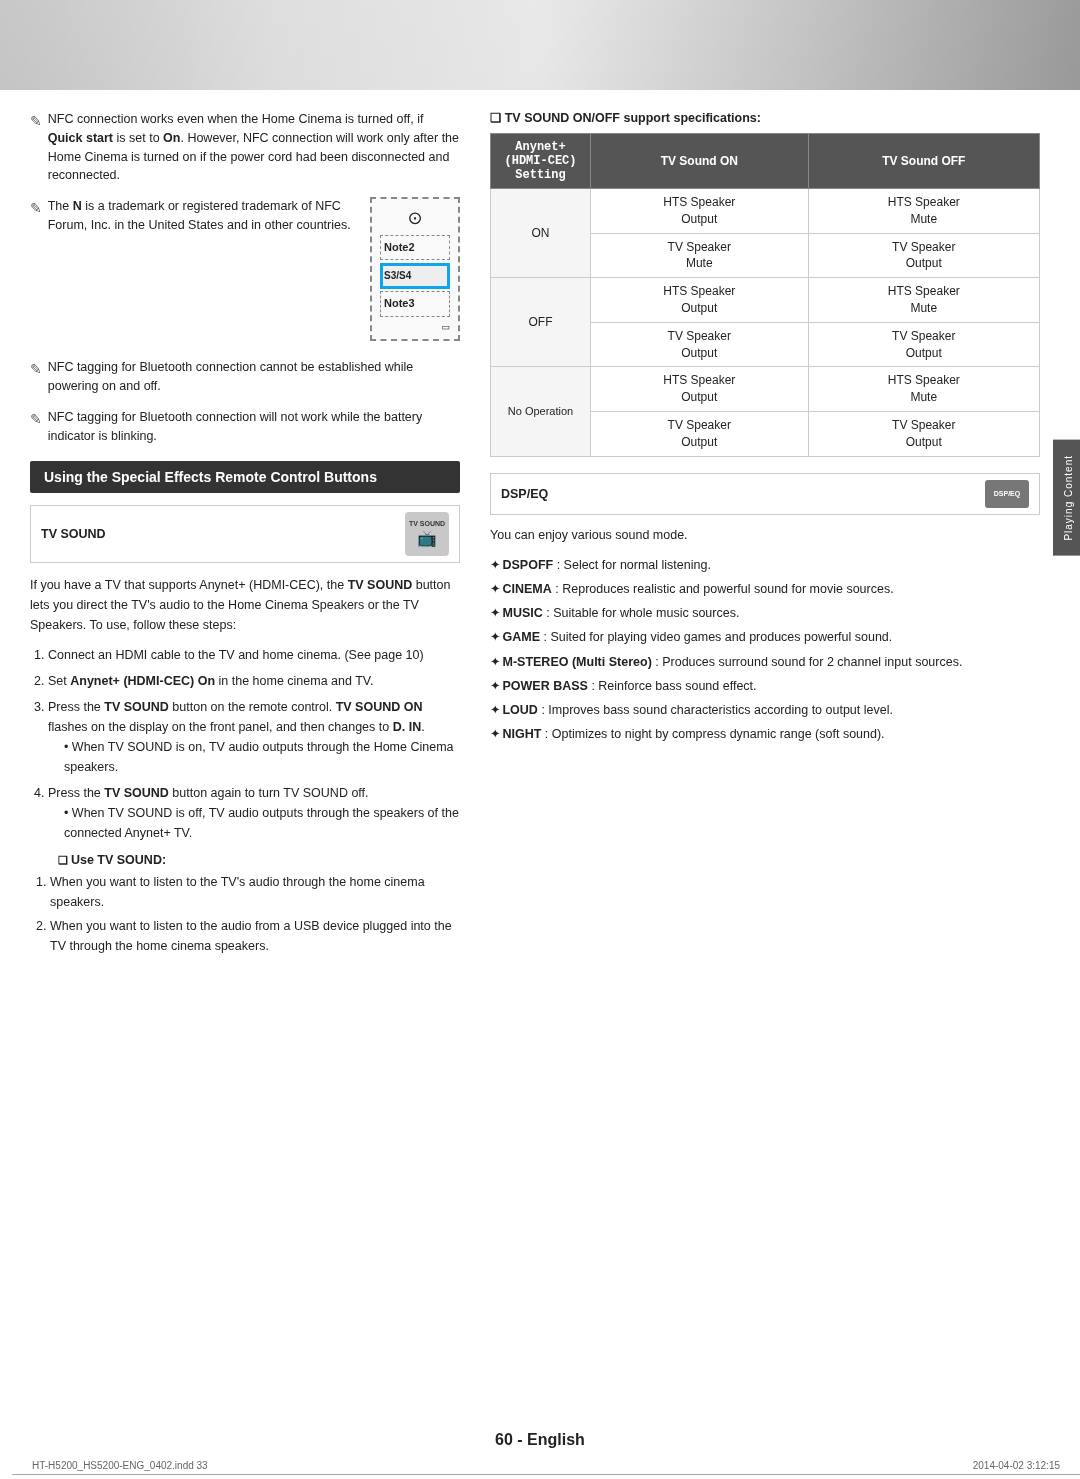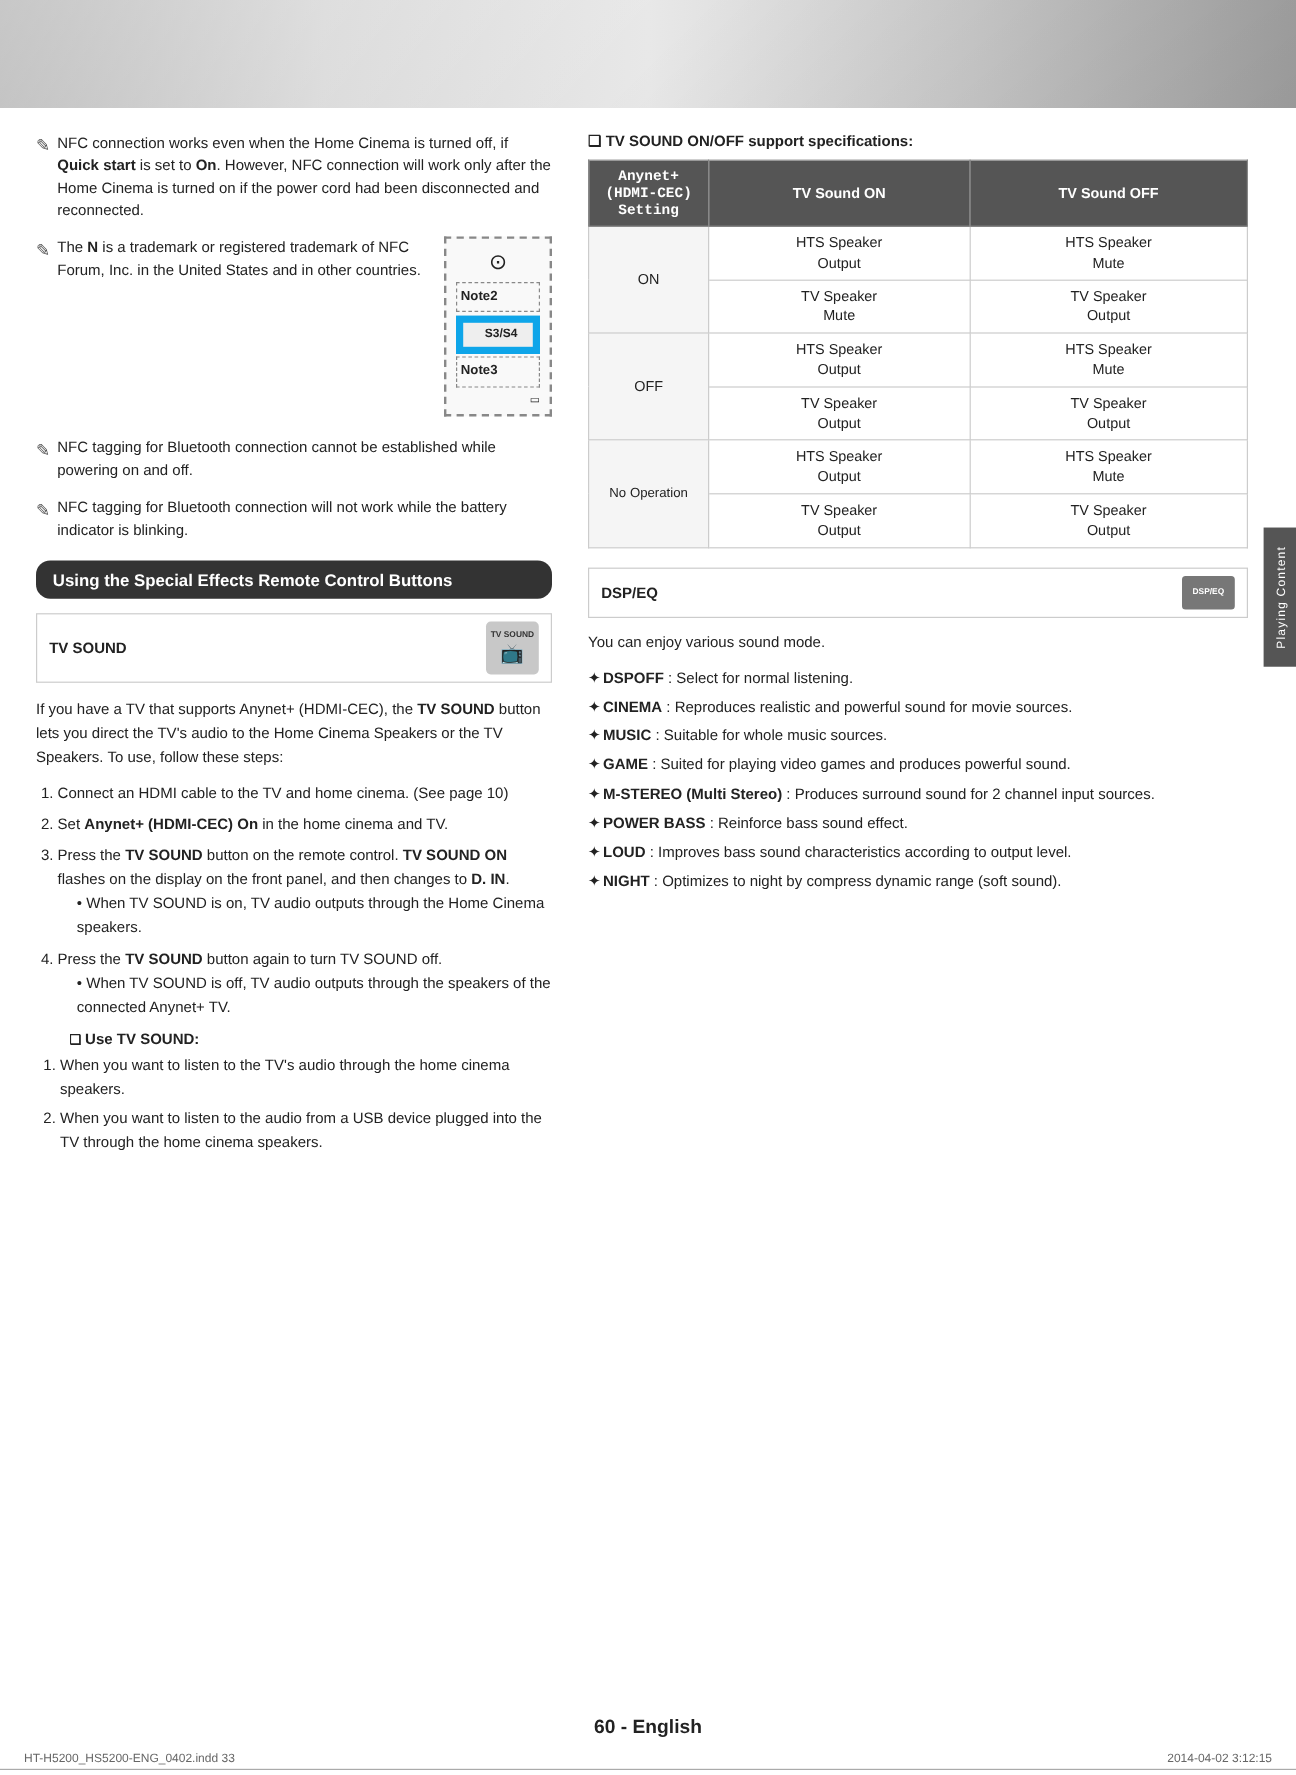--- a/index.html
+++ b/index.html
@@ -86,21 +86,21 @@
     }
 
     
     .section-heading {
       background: #333;
       color: #fff;
       padding: 8px 14px;
       margin: 16px 0 12px 0;
       font-size: 14px;
       font-weight: bold;
-      border-radius: 12px;
+      border-radius: 2px;
     }
 
     
     .button-row {
       display: flex;
       align-items: center;
       justify-content: space-between;
       border: 1px solid #ccc;
       padding: 6px 10px;
       margin-bottom: 12px;
@@ -261,21 +261,21 @@
       margin-right: 2px;
     }
     .dsp-item b {
       font-weight: bold;
     }
 
     
     .page-footer {
       position: absolute;
       bottom: 0;
-      left: 0;
+      left: 12px;
       right: 0;
       border-top: 1px solid #aaa;
       padding: 2px 20px;
       display: flex;
       justify-content: space-between;
       align-items: center;
       font-size: 10px;
       color: #555;
     }
     .page-number {
@@ -346,21 +346,21 @@
       <span class="note-icon">✎</span>
       <span class="note-text">
         
         <div class="nfc-image-container">
           <div style="text-align:center; margin-bottom:2px;">
             <span style="font-size:18px;">⊙</span>
           </div>
           <div style="border:1px dashed #888; padding:3px; margin-bottom:3px;">
             <span class="nfc-label">Note2</span>
           </div>
-          <div style="background:#eee; padding:2px 18px; margin-bottom:2px; border:6px solid #0ea5e9; font-size:10px; font-weight:bold;">S3/S4</div>
+          <div style="background:#eee; padding:2px 1px; margin-bottom:2px; border:3px solid #0ea5e9; font-size:10px; font-weight:bold;">S3/S4</div>
           <div style="border:1px dashed #888; padding:3px;">
             <span class="nfc-label">Note3</span>
           </div>
           <div style="text-align:right; font-size:9px; margin-top:3px;">▭</div>
         </div>
         The <b>N</b> is a trademark or registered trademark of NFC Forum, Inc. in the United States and in other countries.
       </span>
     </div>
 
     <div class="note-item">

